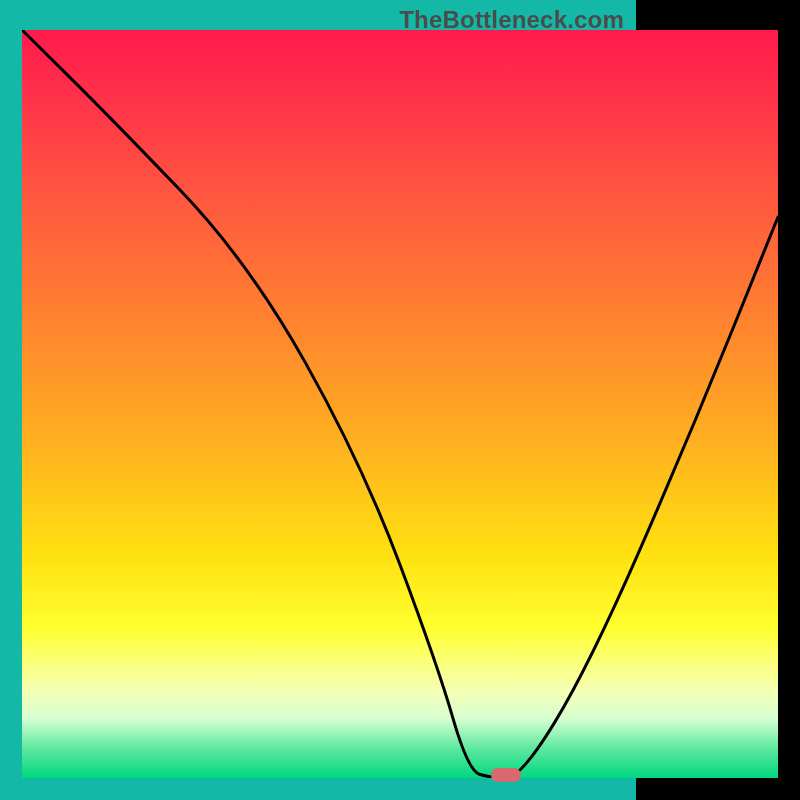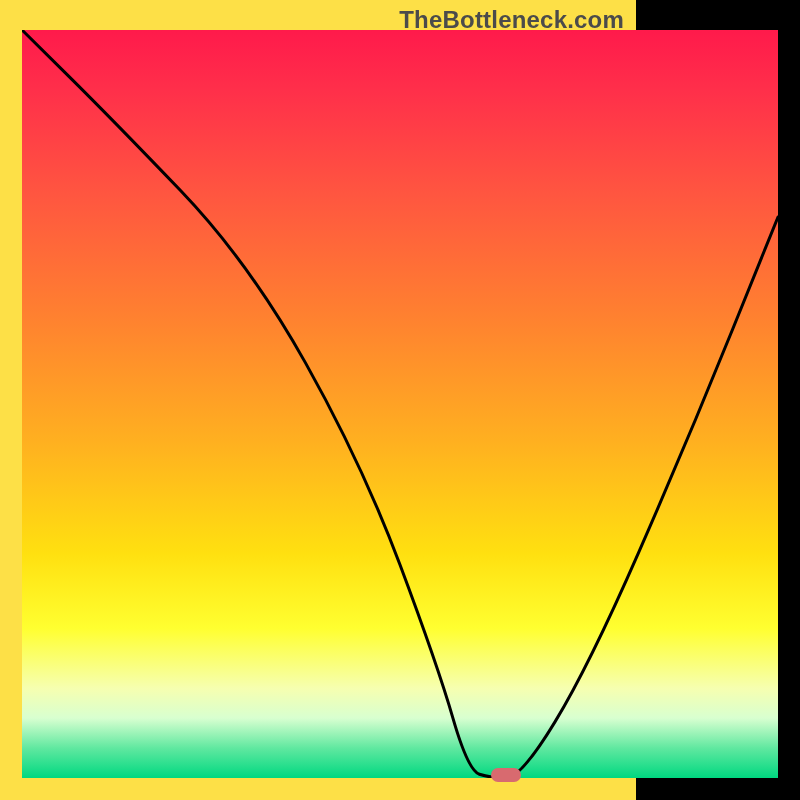--- a/index.html
+++ b/index.html
@@ -8,21 +8,21 @@
     width: 800px;
     height: 800px;
     background: #000;
     overflow: hidden;
     font-family: Arial, Helvetica, sans-serif;
   }
   .frame {
     position: relative;
     width: 636px;
     height: 800px;
-    background: #fde047;
+    background: #14b8a6;
   }
   .watermark {
     position: absolute;
     top: 6px;
     right: 12px;
     color: #4b4b4b;
     font-size: 24px;
     font-weight: 600;
     letter-spacing: 0.2px;
     z-index: 10;

